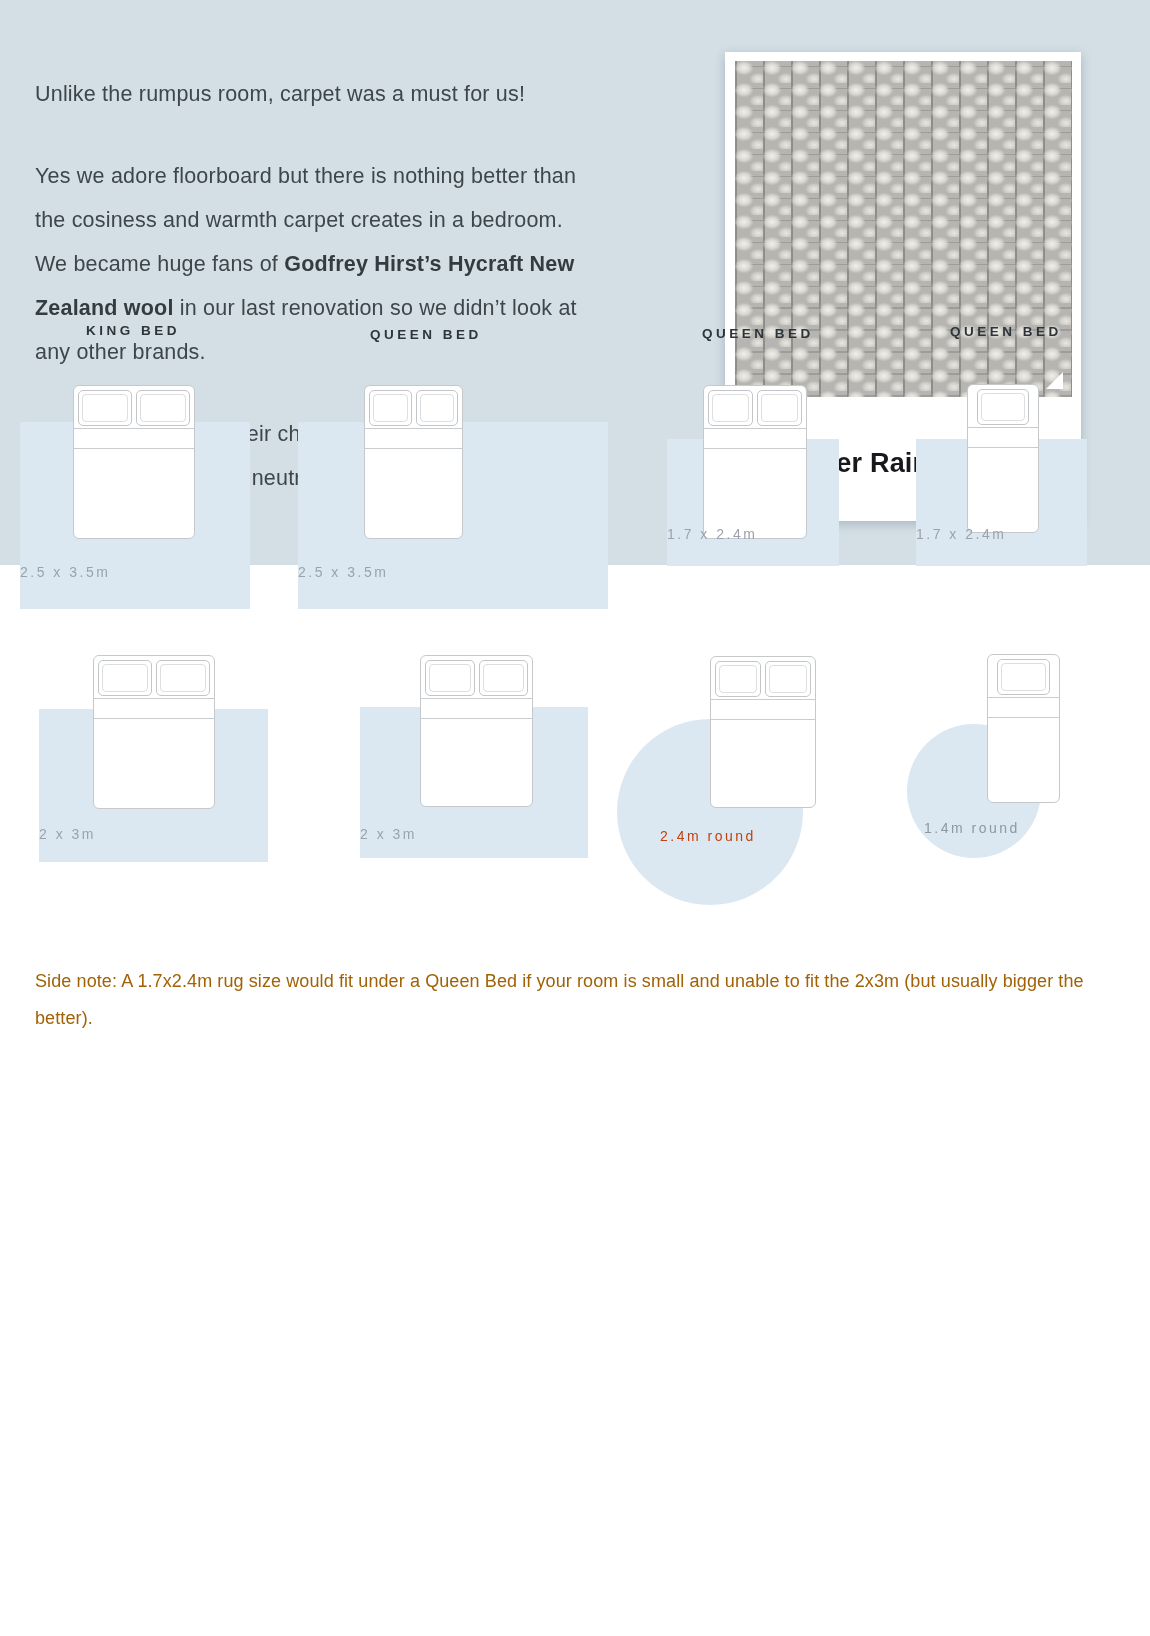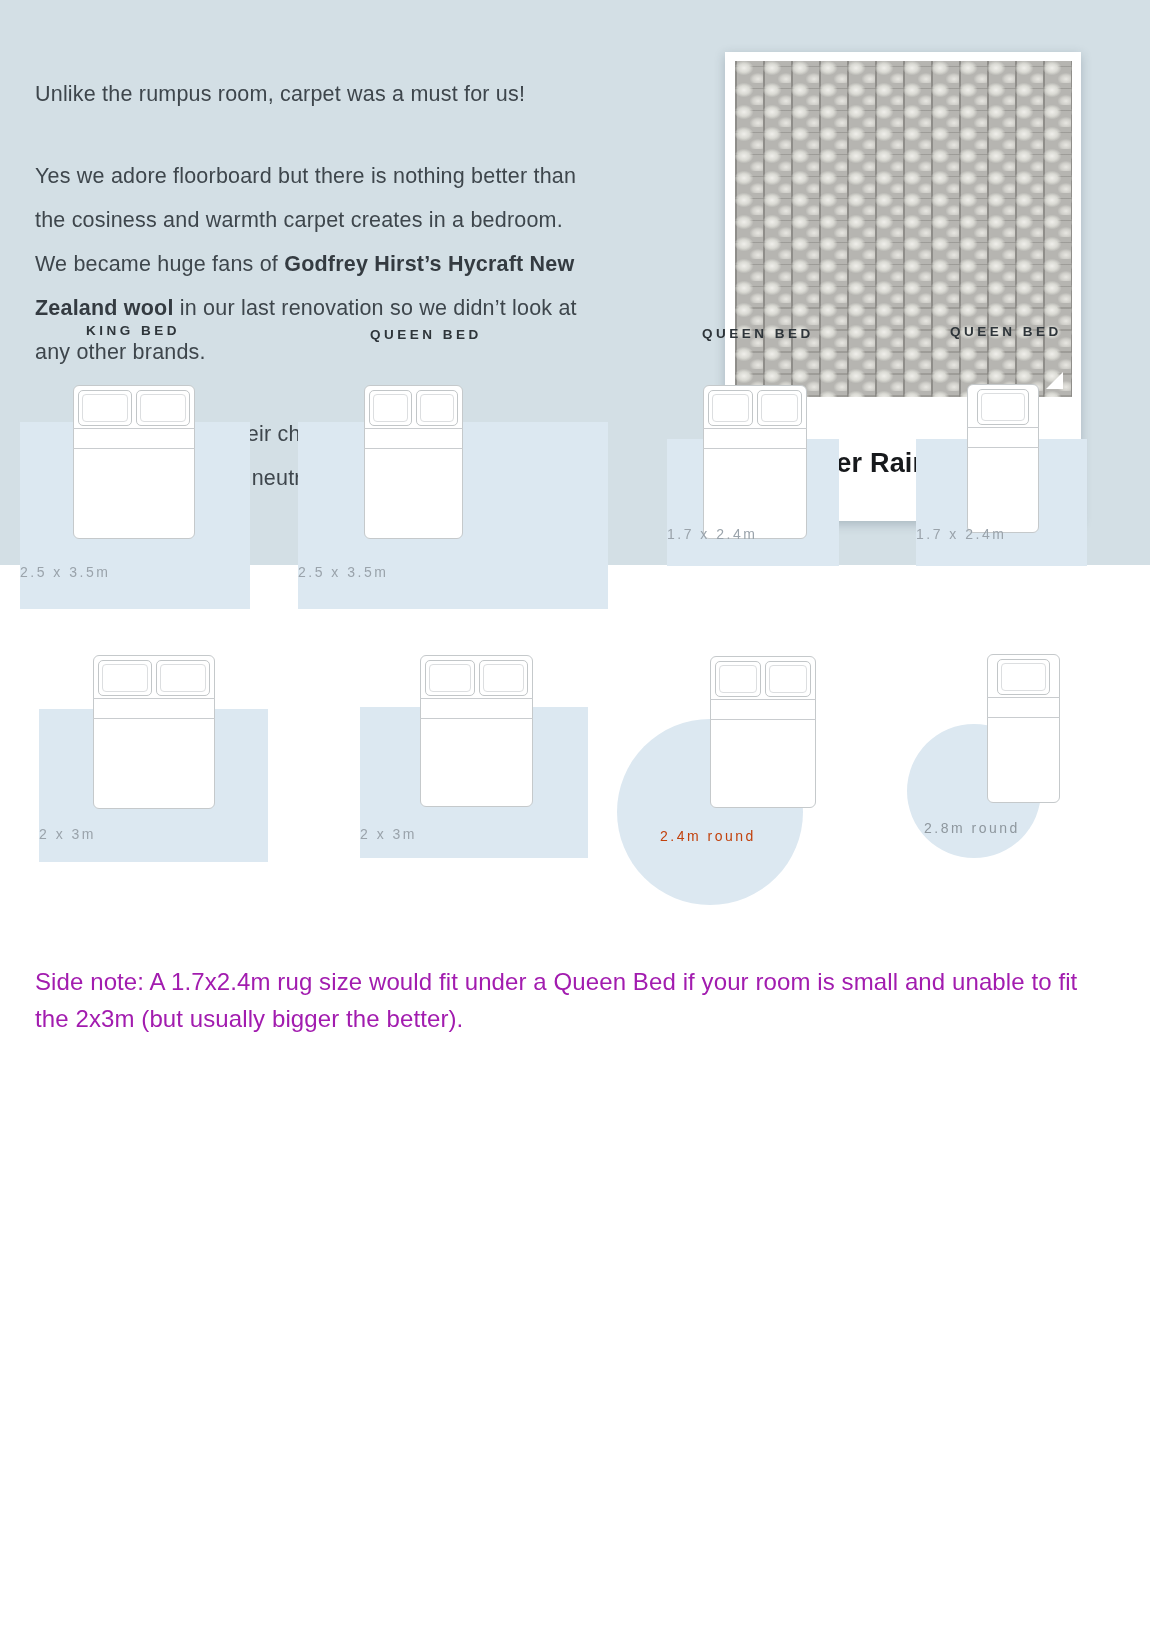--- a/index.html
+++ b/index.html
@@ -76,22 +76,22 @@
   .rug-s2{left:907px;top:447px;width:134px;height:134px;}
   .bed-k2{left:93px;top:378px;width:122px;height:154px;}
   .bed-q2{left:420px;top:378px;width:113px;height:152px;}
   .bed-d2{left:710px;top:379px;width:106px;height:152px;}
   .bed-s2{left:987px;top:377px;width:73px;height:149px;}
   .lbl-k2{left:39px;top:549px;width:229px;}
   .lbl-q2{left:360px;top:549px;width:228px;}
   .lbl-d2{left:660px;top:551px;width:200px;color:#c2410c;}
   .lbl-s2{left:924px;top:543px;width:200px;color:#8e979e;}
 
-  .side-note{margin:56px 35px 0 35px;max-width:1055px;font-size:24px;line-height:37px;
-             letter-spacing:.1px;color:#a21caf;}
+  .side-note{margin:56px 35px 0 35px;max-width:1055px;font-size:18px;line-height:37px;
+             letter-spacing:.1px;color:#a16207;}
 </style>
 </head>
 <body>
 
 <div class="page">
 
   <div class="hero">
     <div class="hero-text">
       <p><span>Unlike the rumpus room, carpet was a must for us!</span></p>
       <p><span> Yes we adore floorboard but there is nothing better than the cosiness and warmth carpet creates in a bedroom. We became huge fans of </span><strong>Godfrey Hirst’s Hycraft New Zealand wool</strong><span> in our last renovation so we didn’t look at any other brands.</span></p>
@@ -184,18 +184,18 @@
     <div class="bed bed-s2 single-size">
       <div class="pillows">
           <div class="pillow"></div>
         </div>
       <div class="fold"></div>
     </div>
 
     <div class="rug-label lbl-k2">2 x 3m</div>
     <div class="rug-label lbl-q2">2 x 3m</div>
     <div class="rug-label lbl-d2">2.4m round</div>
-    <div class="rug-label lbl-s2">2.8m round</div>
+    <div class="rug-label lbl-s2">1.4m round</div>
   </div>
 
   <p class="side-note">Side note: A 1.7x2.4m rug size would fit under a Queen Bed if your room is small and unable to fit the 2x3m (but usually bigger the better).</p>
 
 </div>
 
 </body></html>

